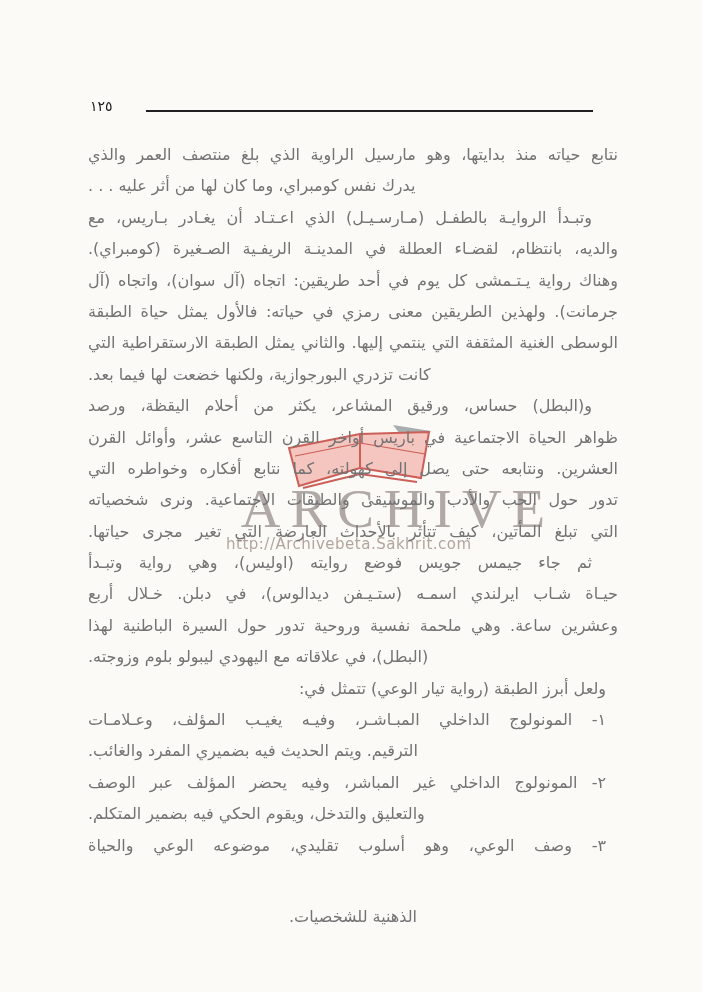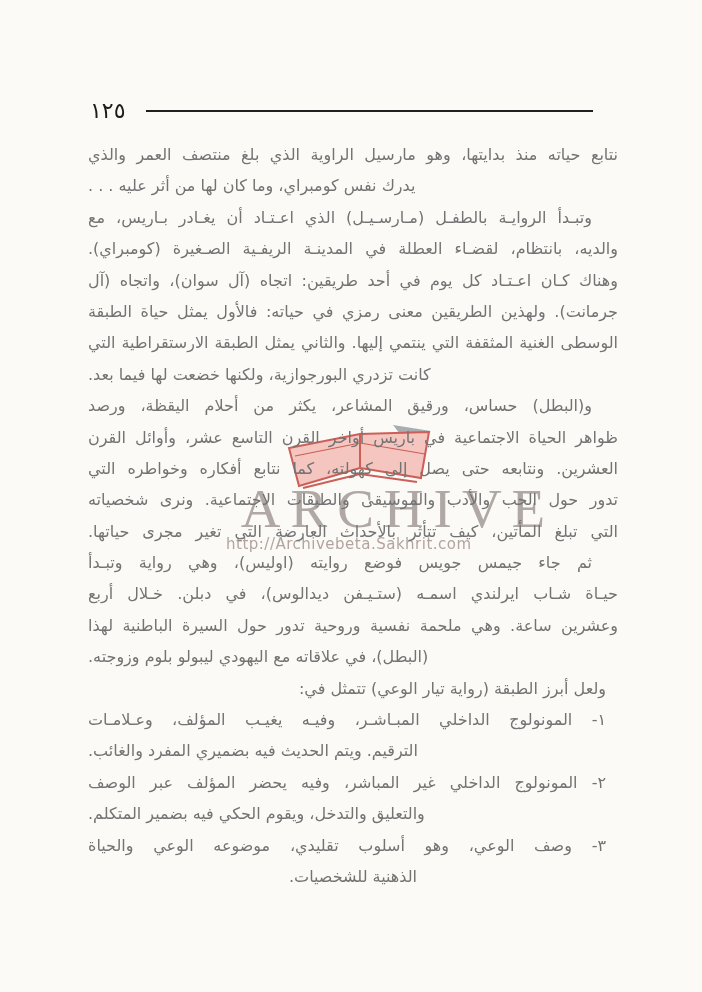--- a/index.html
+++ b/index.html
@@ -7,21 +7,21 @@
     position:relative;
     width:702px;height:992px;
     margin:0 auto;
     background:#fbfaf7;
     overflow:hidden;
     font-family:"DejaVu Sans",sans-serif;
   }
   
   .page-number{
     position:absolute;left:90px;top:98px;
-    font-size:22px;color:#1b1b1b;letter-spacing:1px;
+    font-size:14px;color:#1b1b1b;letter-spacing:1px;
   }
   .header-rule{
     position:absolute;left:146px;top:110px;
     width:447px;height:2px;background:#1f1f1f;
   }
   
   .watermark{position:absolute;inset:0;z-index:1;pointer-events:none;}
   .book-icon{position:absolute;left:281px;top:424px;width:158px;height:76px;opacity:.85;}
   .archive-word{
     position:absolute;left:218px;top:480px;width:360px;
@@ -43,21 +43,21 @@
     font-size:16px;color:#737373;
   }
   .line{
     height:31.4px;line-height:31.4px;
     overflow:hidden;
     text-align:justify;
     text-align-last:justify;
   }
   .line.end{text-align-last:left;}
   .line.start{text-align-last:right;}
-  .line.end-center{text-align-last:center;}
+  .line.end-center{text-align-last:center;margin-top:40px;}
   .line.indent{padding-right:26px;}
   .line.indent-sm{padding-right:12px;}
 </style>
 </head>
 <body>
 
 <div class="page">
 
   <div class="page-number">١٢٥</div>
   <div class="header-rule"></div>
@@ -72,21 +72,21 @@
     </svg>
     <div class="archive-word">ARCHIVE</div>
     <div class="archive-url">http://Archivebeta.Sakhrit.com</div>
   </div>
 
   <div class="body-text" dir="rtl">
       <div class="line full">نتابع حياته منذ بدايتها، وهو مارسيل الراوية الذي بلغ منتصف العمر والذي</div>
       <div class="line end">يدرك نفس كومبراي، وما كان لها من أثر عليه . . .</div>
       <div class="line full indent">وتبـدأ الروايـة بالطفـل (مـارسـيـل) الذي اعـتـاد أن يغـادر بـاريس، مع</div>
       <div class="line full">والديه، بانتظام، لقضـاء العطلة في المدينـة الريفـية الصـغيرة (كومبراي).</div>
-      <div class="line full">وهناك كـان اعـتـاد كل يوم في أحد طريقين: اتجاه (آل سوان)، واتجاه (آل</div>
+      <div class="line full">وهناك رواية يـتـمشى كل يوم في أحد طريقين: اتجاه (آل سوان)، واتجاه (آل</div>
       <div class="line full">جرمانت). ولهذين الطريقين معنى رمزي في حياته: فالأول يمثل حياة الطبقة</div>
       <div class="line full">الوسطى الغنية المثقفة التي ينتمي إليها. والثاني يمثل الطبقة الارستقراطية التي</div>
       <div class="line end">كانت تزدري البورجوازية، ولكنها خضعت لها فيما بعد.</div>
       <div class="line full indent">و(البطل) حساس، ورقيق المشاعر، يكثر من أحلام اليقظة، ورصد</div>
       <div class="line full">ظواهر الحياة الاجتماعية في باريس أواخر القرن التاسع عشر، وأوائل القرن</div>
       <div class="line full">العشرين. ونتابعه حتى يصل إلى كهولته، كما نتابع أفكاره وخواطره التي</div>
       <div class="line full">تدور حول الحب والأدب والموسيقى والطبقات الاجتماعية. ونرى شخصياته</div>
       <div class="line full">التي تبلغ المأتين، كيف تتأثر بالأحداث العارضة التي تغير مجرى حياتها.</div>
       <div class="line full indent">ثم جاء جيمس جويس فوضع روايته (اوليس)، وهي رواية وتبـدأ</div>
       <div class="line full">حيـاة شـاب ايرلندي اسمـه (ستـيـفن ديدالوس)، في دبلن. خـلال أربع</div>

